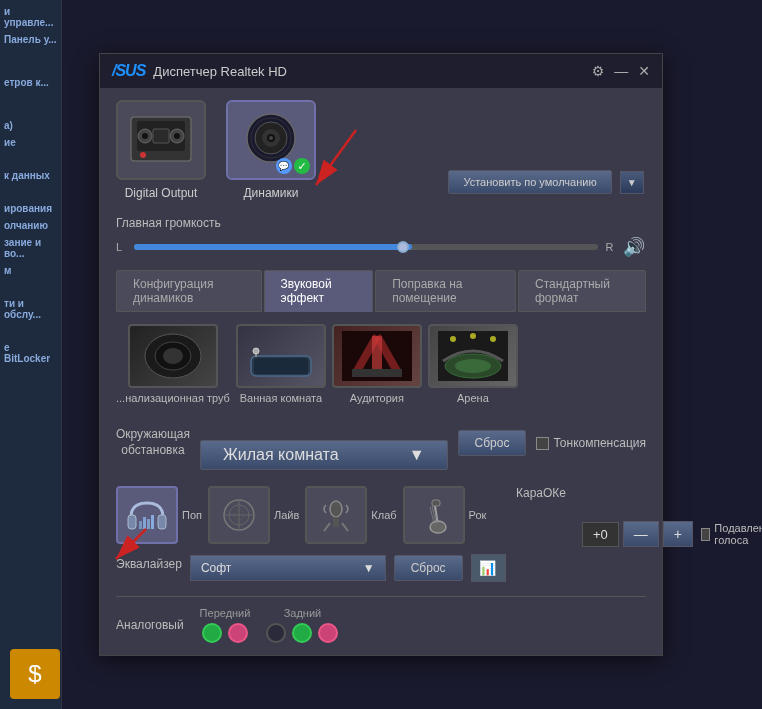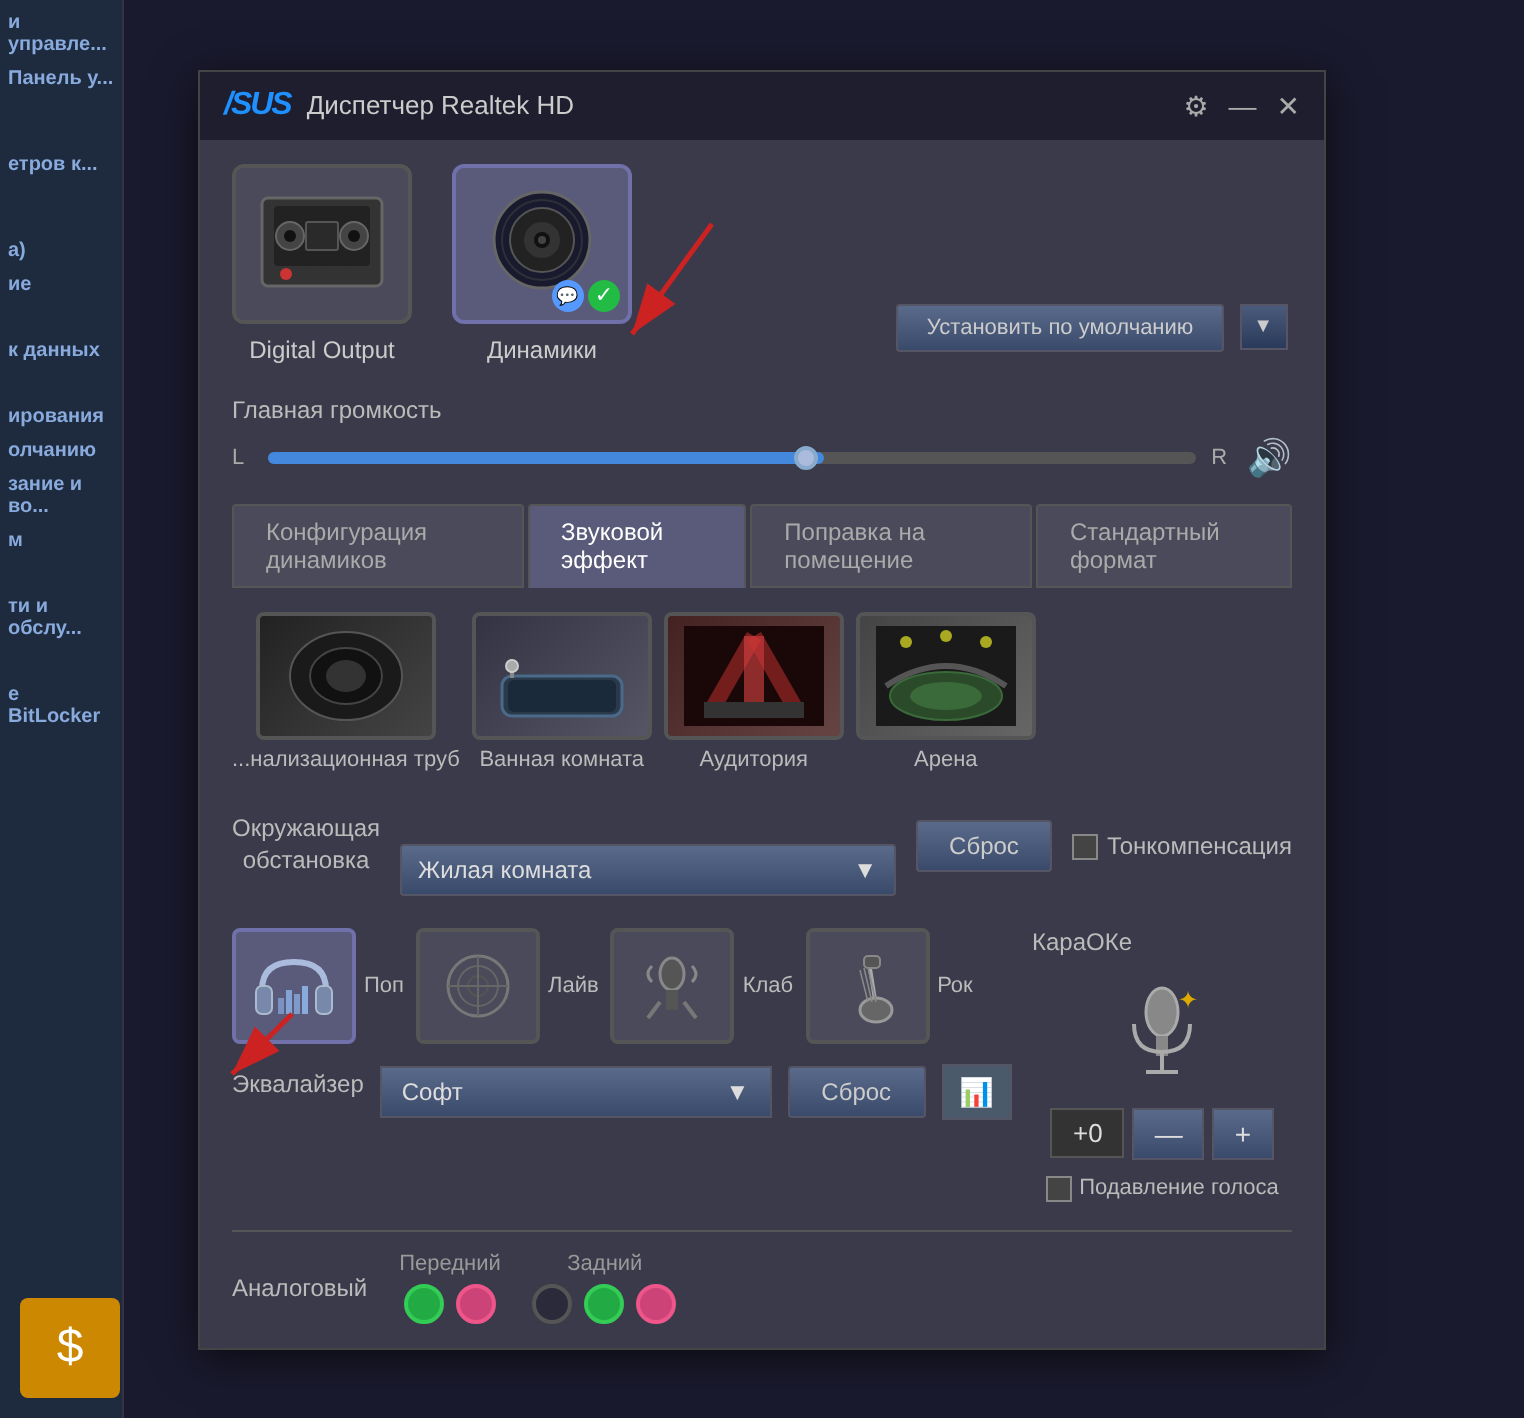--- a/index.html
+++ b/index.html
@@ -261,22 +261,22 @@
       font-size: 12px;
       min-width: 60px;
       text-align: center;
       line-height: 1.3;
     }
     .env-dropdown {
       flex: 1;
       background: linear-gradient(to bottom, #5a6a8a, #3a4a6a);
       color: #ddd;
       border: 1px solid #556;
-      padding: 5px 8px;
-      font-size: 12px;
+      padding: 5px 22px;
+      font-size: 16px;
       display: flex;
       align-items: center;
       justify-content: space-between;
       cursor: pointer;
       border-radius: 2px;
       margin-top: 24px;
     }
     .reset-btn {
       background: linear-gradient(to bottom, #5a6a8a, #3a4a6a);
       color: #ccc;
@@ -373,21 +373,21 @@
       border: 1px solid #556;
       padding: 5px 8px;
       cursor: pointer;
       font-size: 14px;
     }
 
     
     .karaoke-section {
       width: 130px;
       display: flex;
-      flex-direction: column;
+      flex-direction: row;
       align-items: center;
       gap: 8px;
     }
     .karaoke-label {
       color: #bbb;
       font-size: 12px;
       align-self: flex-start;
     }
     .karaoke-controls {
       display: flex;

